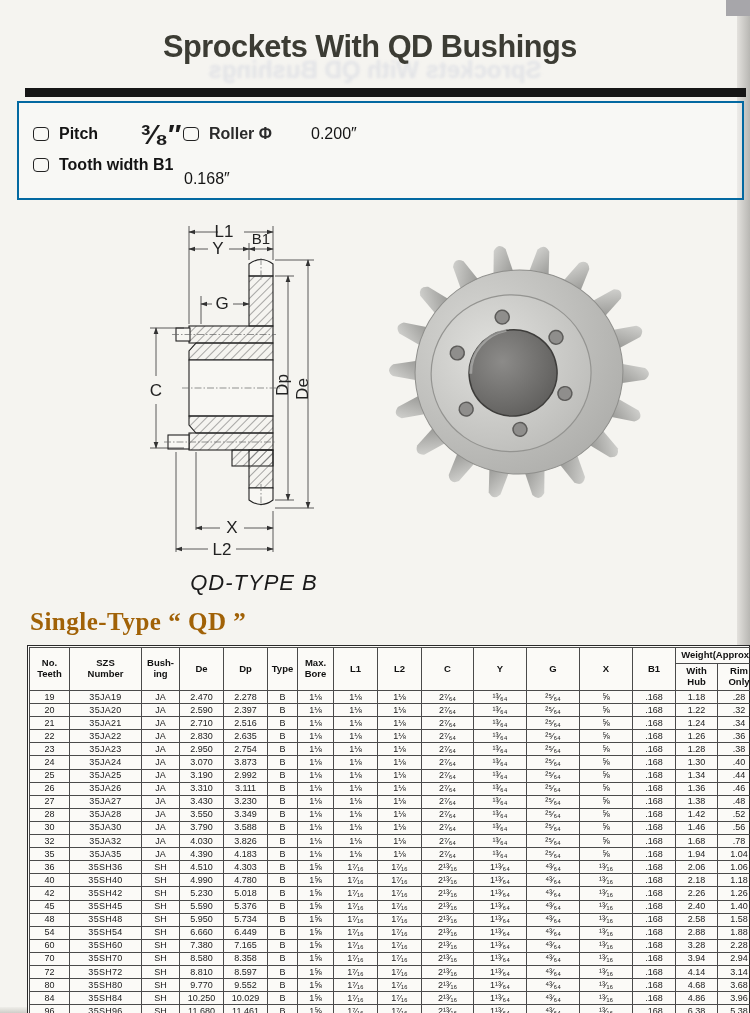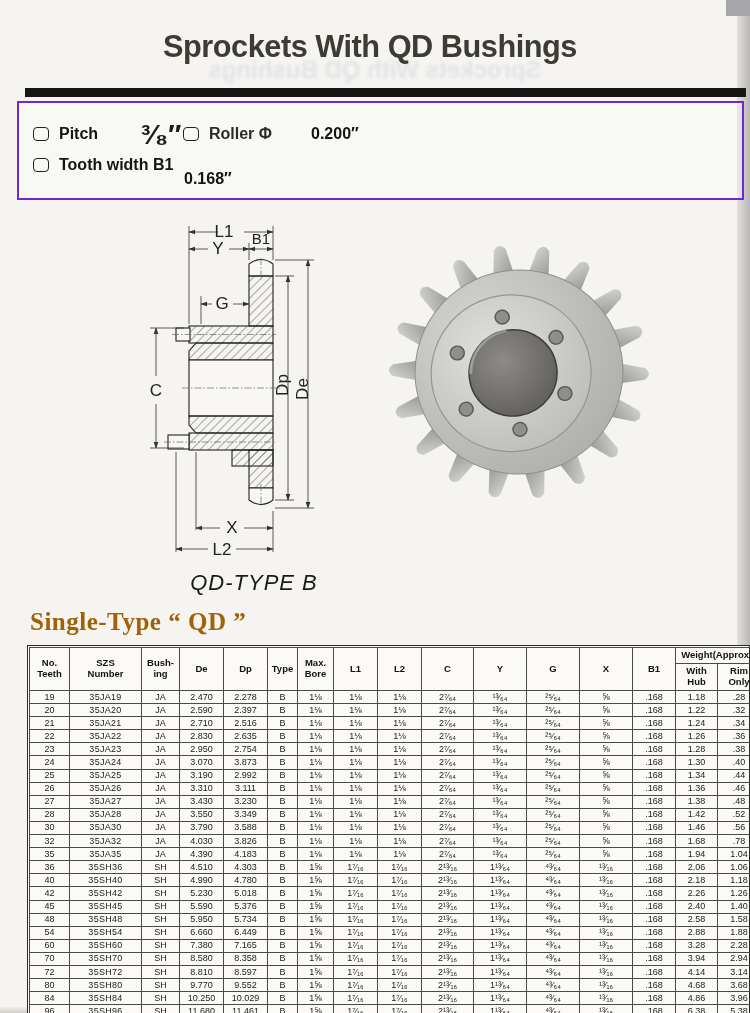--- a/index.html
+++ b/index.html
@@ -24,26 +24,26 @@
   }
   .ghost-title{
     position:absolute;top:56px;left:150px;width:450px;text-align:center;
     font-size:24px;font-weight:bold;color:rgba(110,130,175,0.14);
     filter:blur(1.5px);transform:scaleX(-1);
   }
   .title-rule{position:absolute;left:25px;top:88px;width:721px;height:9px;background:#161616;}
 
   
   .spec-box{position:absolute;left:17px;top:101px;width:723px;height:95px;
-    border:2px solid #6d28d9;background:rgba(255,255,255,0.35);}
+    border:2px solid #0369a1;background:rgba(255,255,255,0.35);}
   .spec-item{position:absolute;display:flex;align-items:center;}
   .bullet{display:inline-block;width:14px;height:12px;border:1.6px solid #222;border-radius:4px;background:transparent;}
   .spec-label{font-weight:bold;font-size:16px;color:#141414;margin-left:10px;}
   .spec-label.light{font-weight:600;color:#2b2b2b;}
-  .spec-value{font-weight:bold;font-size:16px;color:#141414;}
+  .spec-value{font-weight:normal;font-size:16px;color:#141414;}
   .pitch-frac{font-size:28px;font-weight:bold;}
 
   
   .diagram-svg{position:absolute;left:136px;top:216px;}
   .photo-svg{position:absolute;left:388px;top:226px;}
 
   
   .section-title{
     position:absolute;left:30px;top:608px;
     font-family:"Liberation Serif",serif;font-weight:bold;font-size:25px;color:#a16207;

